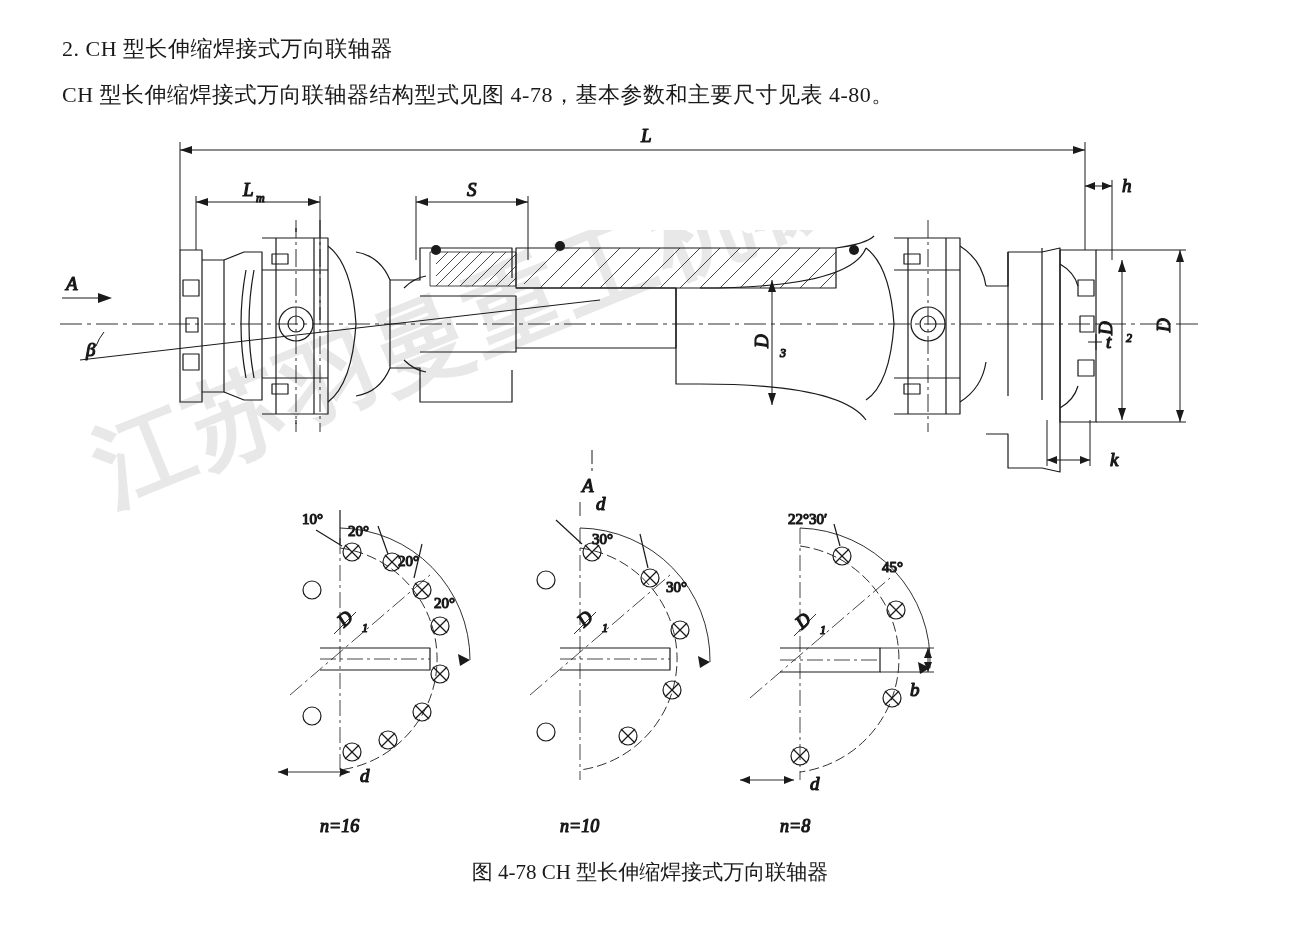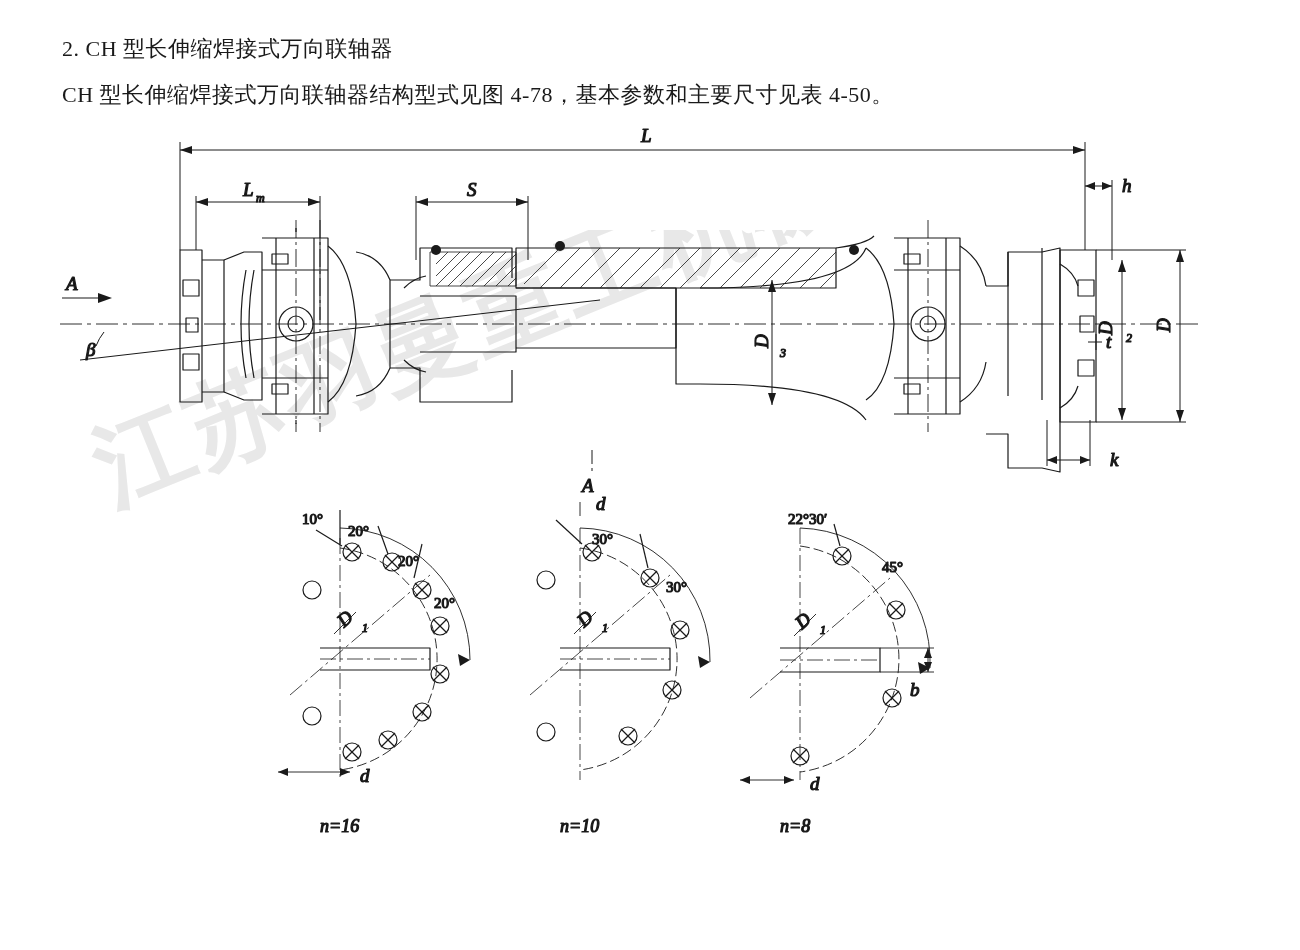--- a/index.html
+++ b/index.html
@@ -56,21 +56,21 @@
   .sub{font-size:12px;font-style:italic;fill:#111;}
   .ang{font-size:15px;fill:#111;}
   .nlab{font-size:18px;fill:#111;font-style:italic;}
 </style>
 </head>
 <body>
 
 <div id="page">
 
   <div class="heading">2. CH 型长伸缩焊接式万向联轴器</div>
-  <div class="intro">CH 型长伸缩焊接式万向联轴器结构型式见图 4-78，基本参数和主要尺寸见表 4-50。</div>
+  <div class="intro">CH 型长伸缩焊接式万向联轴器结构型式见图 4-78，基本参数和主要尺寸见表 4-80。</div>
 
   <div class="watermark">
     <span>江苏羽曼重工机械有限公司</span>
   </div>
 
   <svg id="drawing" viewBox="0 0 1300 730">
     <g fill="none" stroke="#1a1a1a" stroke-width="1.2" stroke-linejoin="round">
 
       <g stroke-width="1">
         <line x1="180" y1="30" x2="1085" y2="30"></line>
@@ -463,13 +463,14 @@
         <text class="ang" x="-12" y="-26">22°30′</text>
         <text class="ang" x="82" y="22">45°</text>
         <text class="lbl" x="2" y="80" transform="rotate(-42 2 80)">D</text>
         <text class="sub" x="20" y="84">1</text>
         <text class="nlab" x="-20" y="282">n=8</text>
       </g>
 
     </g>
   </svg>
 
+  <div class="caption">图 4-78    CH 型长伸缩焊接式万向联轴器</div>
 </div>
 
 </body></html>

